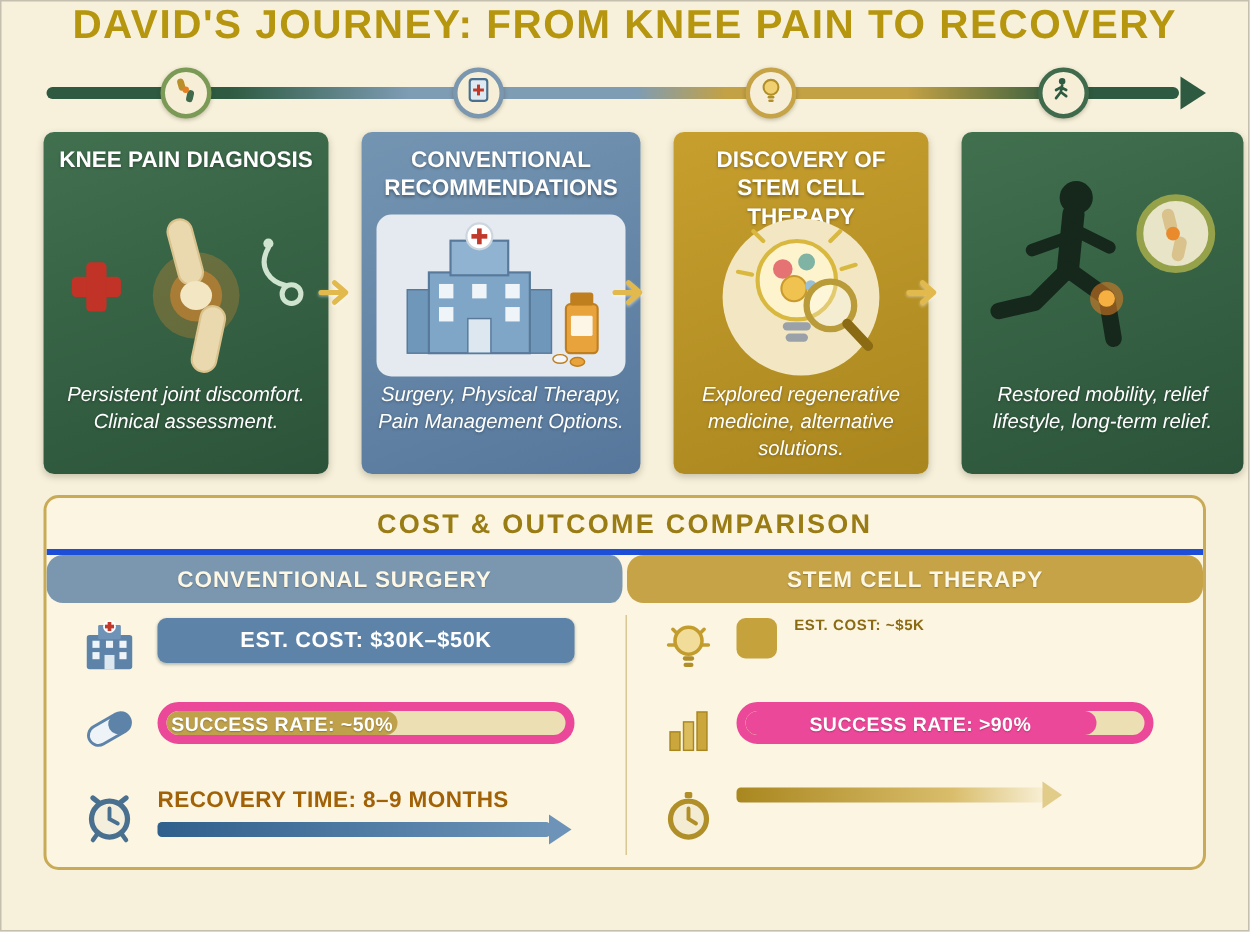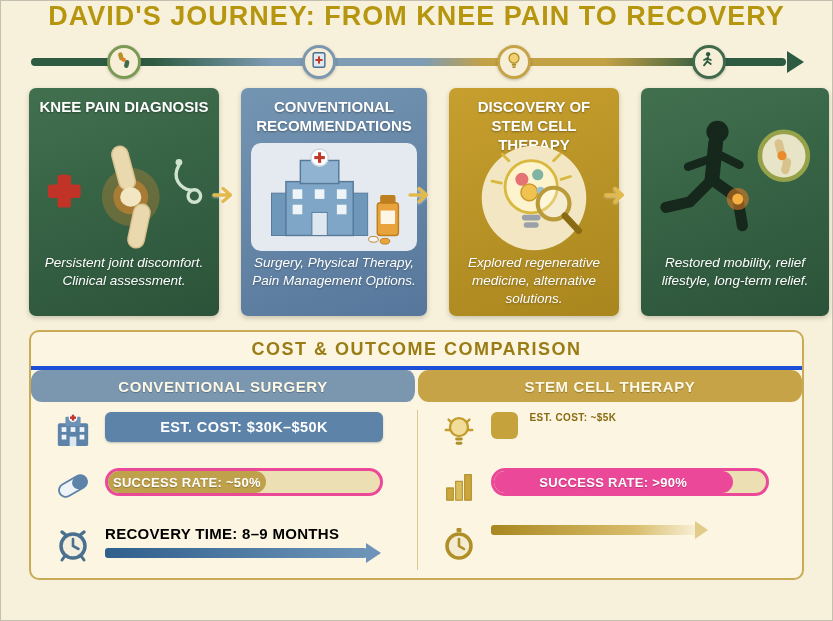--- a/index.html
+++ b/index.html
@@ -100,34 +100,34 @@
   .cost-bar-blue {
     width: 278px; height: 30px; background: #5d83a9; border-radius: 6px;
     display: flex; align-items: center; justify-content: center;
     color: #fff; font-weight: bold; font-size: 14.5px; letter-spacing: .4px;
     box-shadow: 0 1px 2px rgba(40,60,80,.3);
   }
   .cost-swatch { width: 27px; height: 27px; border-radius: 6px; background: #c5a23c; flex-shrink: 0; }
   .cost-text-gold { color: #8a6a12; font-weight: bold; font-size: 10px; letter-spacing: .4px; }
 
   .success-track {
-    width: 278px; height: 28px; background: #ecdfb4; border: 3px solid #ec4899;
+    width: 278px; height: 28px; background: #ecdfb4; border: 6px solid #ec4899;
     border-radius: 14px; overflow: hidden;
   }
   .success-fill {
     height: 100%; border-radius: 14px;
     display: flex; align-items: center; justify-content: center;
     color: #fff; font-weight: bold; font-size: 13px; letter-spacing: .3px;
     text-shadow: 0 1px 1px rgba(0,0,0,.25);
   }
   .fill-blue-gold { background: #bfa14c; }
   .fill-gold { background: #ec4899; }
 
   .recovery-stack { display: flex; flex-direction: column; gap: 6px; }
-  .recovery-text-blue { color: #000000; font-weight: bold; font-size: 15px; letter-spacing: .3px; }
+  .recovery-text-blue { color: #a16207; font-weight: bold; font-size: 15px; letter-spacing: .3px; }
   .recovery-text-gold { color: #8a6a12; font-weight: bold; font-size: 15px; letter-spacing: .3px; }
   .h-arrow { position: relative; height: 10px; border-radius: 3px; }
   .arrow-blue { width: 262px; background: linear-gradient(90deg, #2f5f8c, #6d94b8); }
   .arrow-blue::after {
     content: ''; position: absolute; right: -14px; top: -5px; width: 0; height: 0;
     border-top: 10px solid transparent; border-bottom: 10px solid transparent;
     border-left: 15px solid #6d94b8;
   }
   .arrow-gold { width: 205px; background: linear-gradient(90deg, #a9871f, #d9bd6b 70%, rgba(217,189,107,0.1)); }
   .arrow-gold::after {

